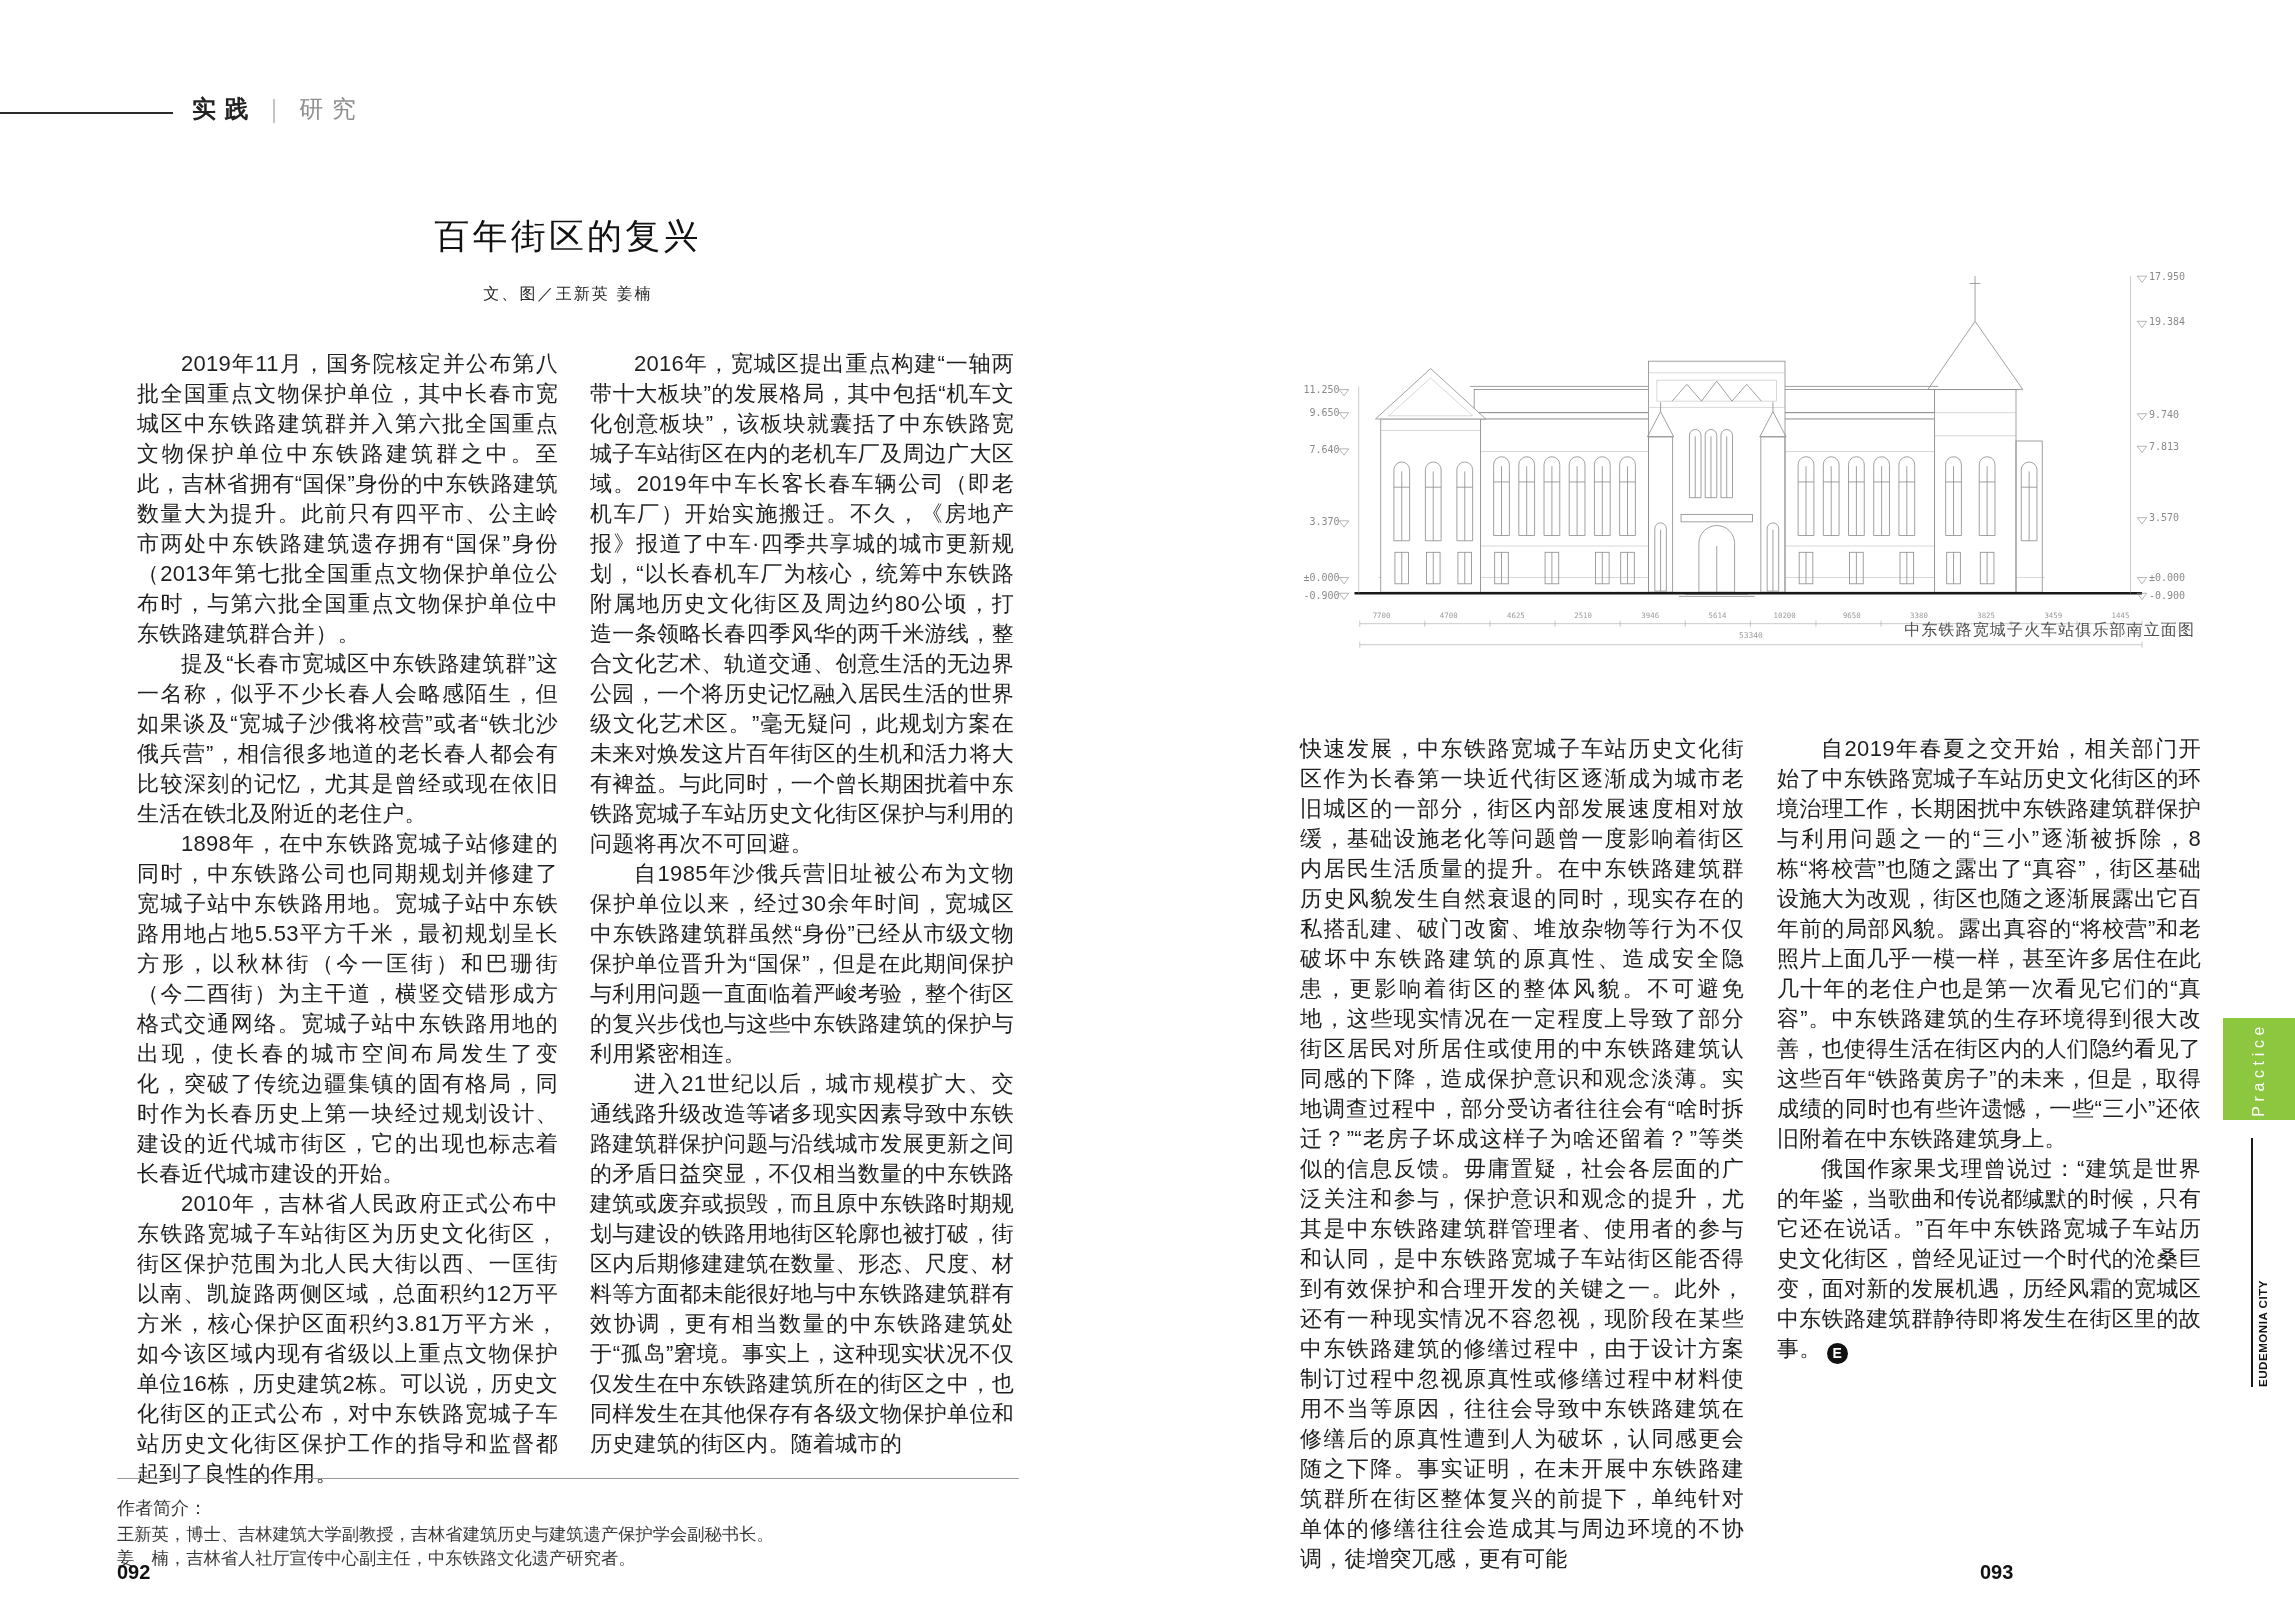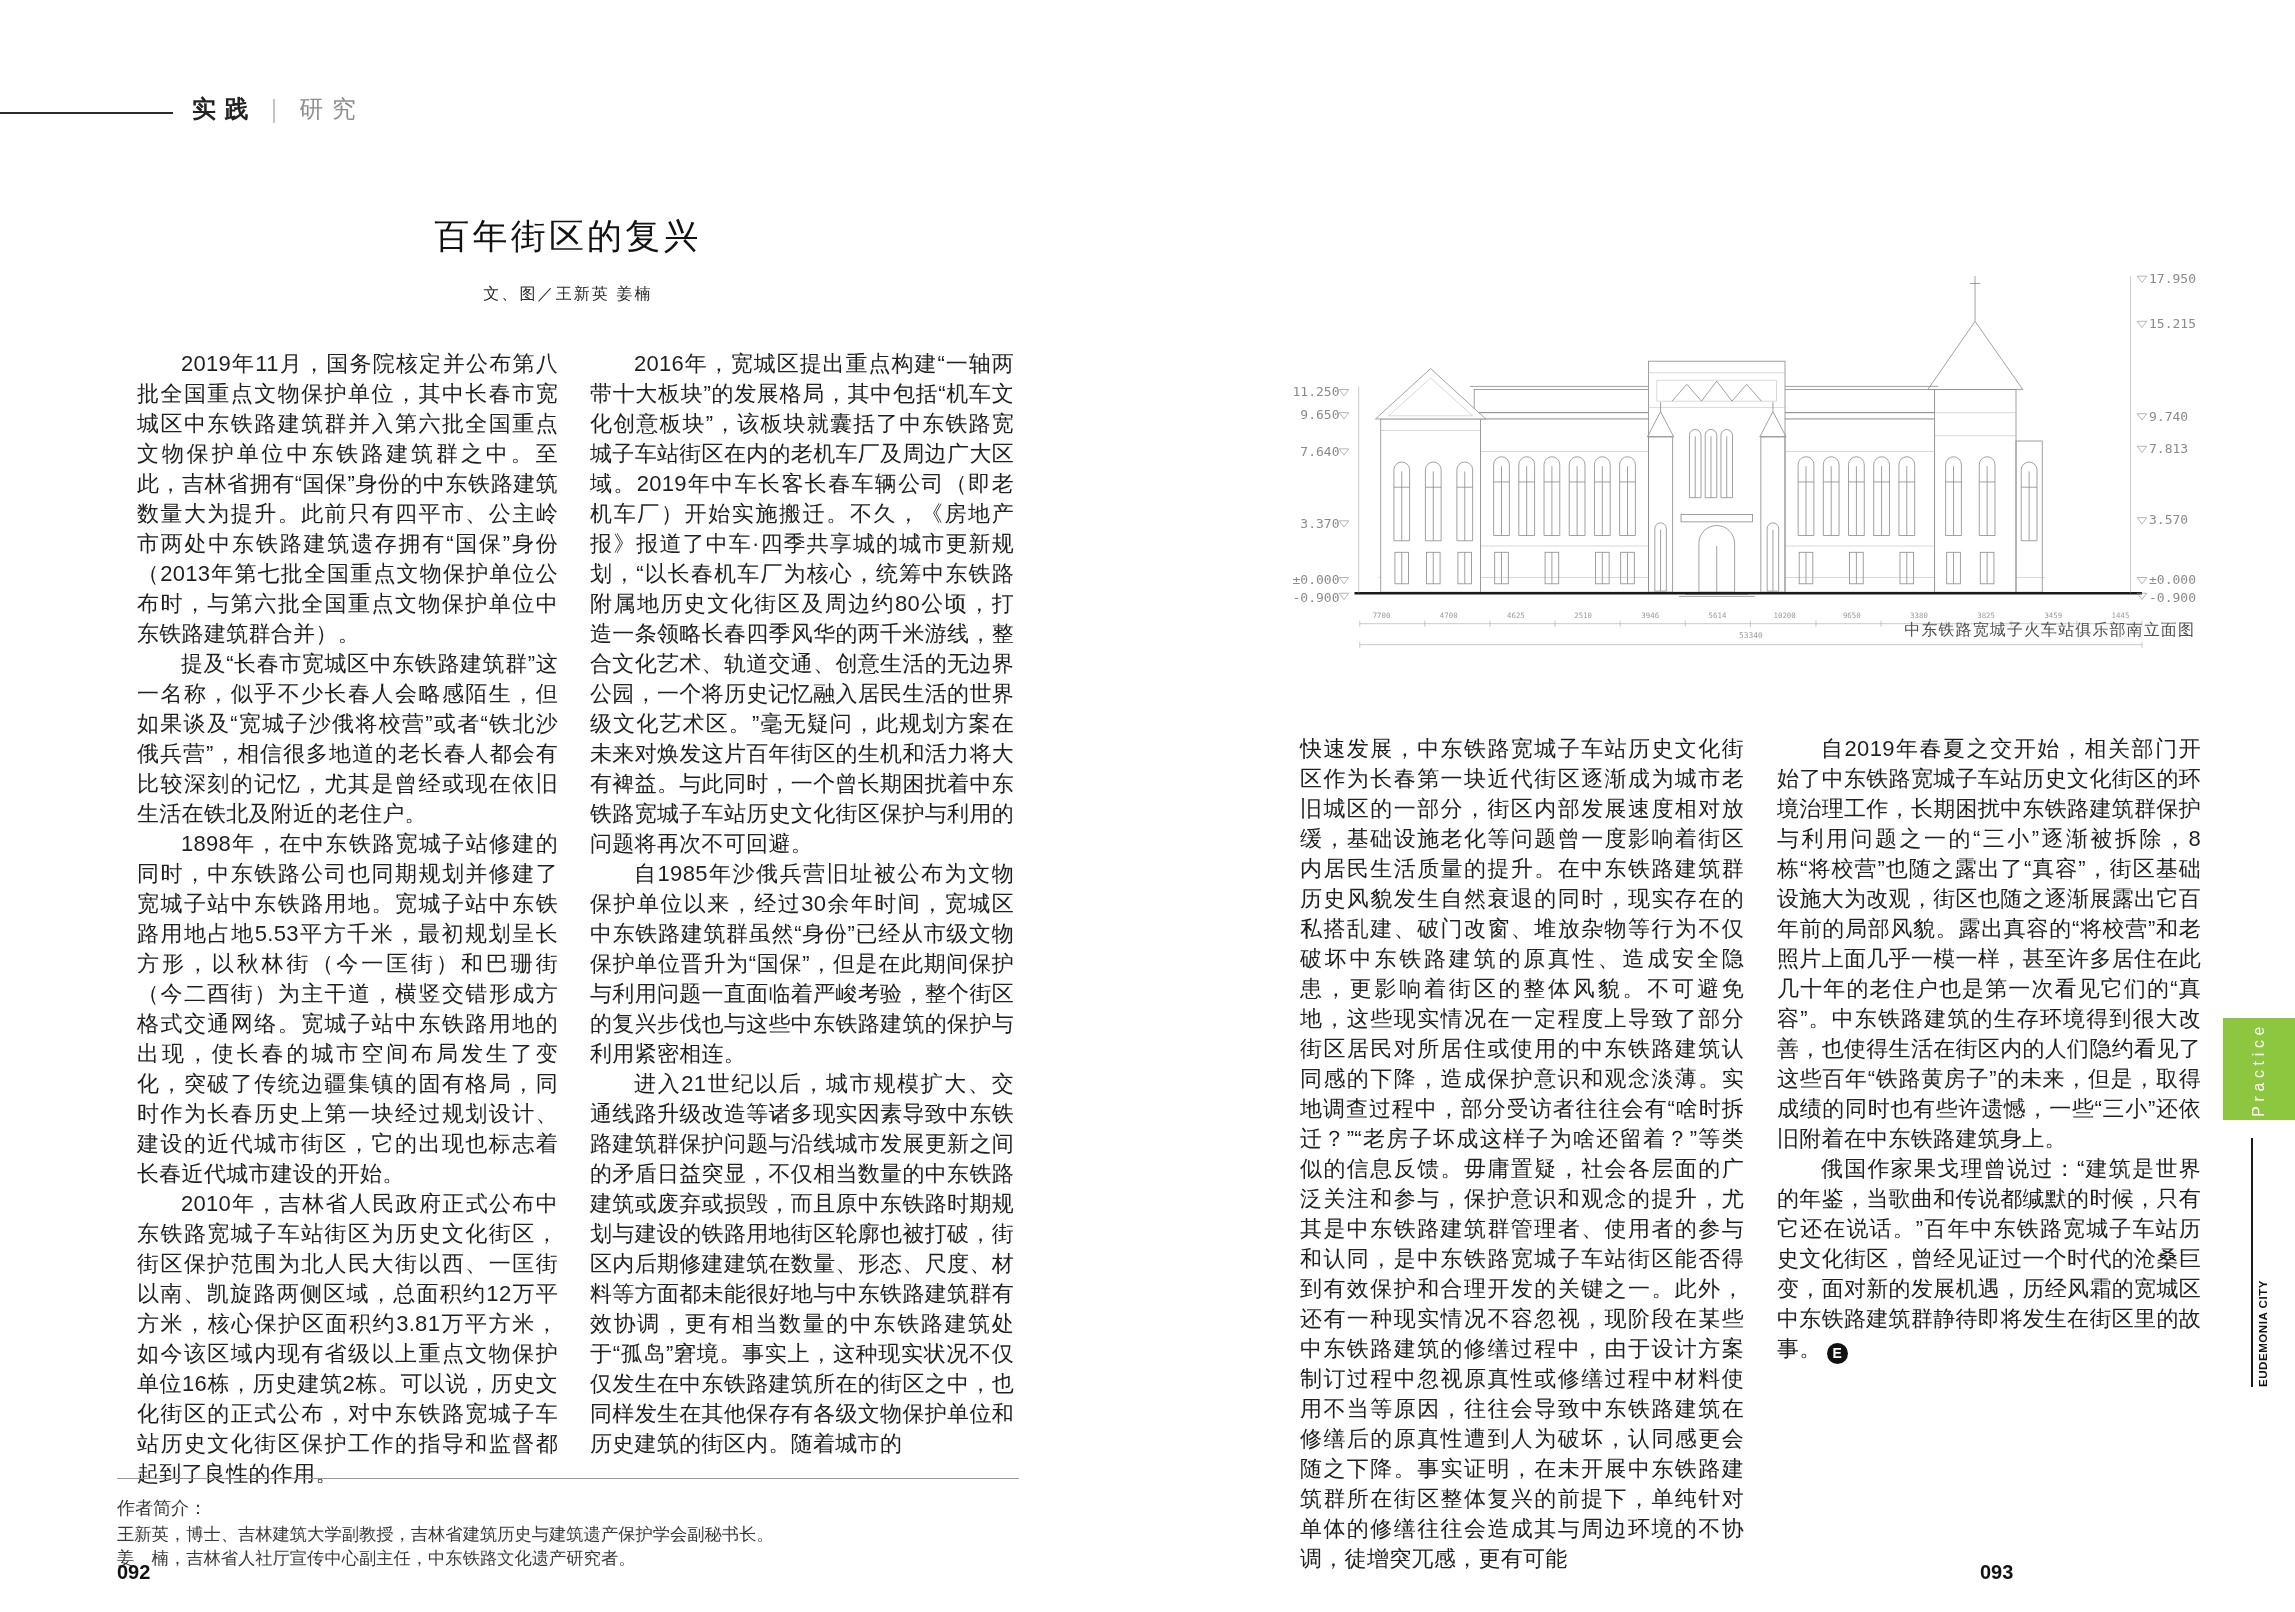--- a/index.html
+++ b/index.html
@@ -42,21 +42,21 @@
   .bio-line1{left:117px;top:1522px;width:998px;font-size:17.3px;color:#3a3a3a;white-space:nowrap;}
   .bio-line2{left:117px;top:1546px;width:998px;font-size:17.3px;color:#3a3a3a;white-space:nowrap;}
 
   .pageno{font-size:20px;font-weight:700;color:#111;}
   .pageno-left{left:117px;top:1561px;}
   .pageno-right{left:1980px;top:1561px;}
 
   
   .figure{left:1281px;top:231px;width:924px;height:441px;}
   .figure svg{position:absolute;left:0;top:0;}
-  .lvl{position:absolute;font-size:13px;color:#8a8a8a;font-family:"DejaVu Sans Mono",monospace;}
+  .lvl{position:absolute;font-size:10px;color:#8a8a8a;font-family:"DejaVu Sans Mono",monospace;}
   .lvl-l{left:10.5px;width:48px;text-align:right;}
   .lvl-r{left:868px;width:53px;text-align:left;}
   .fig-dims{position:absolute;left:79px;top:380px;width:782px;display:flex;gap:24px;}
   .fig-dims .dim-cell{flex:1;text-align:center;font-size:7.4px;color:#9a9a9a;font-family:"DejaVu Sans Mono",monospace;}
   .fig-total{position:absolute;left:79px;top:400px;width:782px;text-align:center;font-size:7.9px;color:#9a9a9a;font-family:"DejaVu Sans Mono",monospace;}
   .fig-caption{left:1575px;top:620px;width:620px;text-align:right;font-size:16px;letter-spacing:1.1px;color:#4f4f4f;}
 
   
   .practice-tab{left:2223px;top:1018px;width:72px;height:102px;display:flex;align-items:center;justify-content:center;}
   .practice-tab span{
@@ -257,21 +257,21 @@
     <line class="lnd" x1="1640" y1="782" x2="1640" y2="794"></line>
   </svg>
 
   <span class="lvl lvl-l" style="top:153px">11.250</span>
   <span class="lvl lvl-l" style="top:176px">9.650</span>
   <span class="lvl lvl-l" style="top:213px">7.640</span>
   <span class="lvl lvl-l" style="top:285px">3.370</span>
   <span class="lvl lvl-l" style="top:341px">±0.000</span>
   <span class="lvl lvl-l" style="top:359px">-0.900</span>
   <span class="lvl lvl-r" style="top:40px">17.950</span>
-  <span class="lvl lvl-r" style="top:85px">15.215</span>
+  <span class="lvl lvl-r" style="top:85px">19.384</span>
   <span class="lvl lvl-r" style="top:178px">9.740</span>
   <span class="lvl lvl-r" style="top:210px">7.813</span>
   <span class="lvl lvl-r" style="top:281px">3.570</span>
   <span class="lvl lvl-r" style="top:341px">±0.000</span>
   <span class="lvl lvl-r" style="top:359px">-0.900</span>
 
   <div class="fig-dims">
       <span class="dim-cell">7700</span>
       <span class="dim-cell">4700</span>
       <span class="dim-cell">4625</span>

